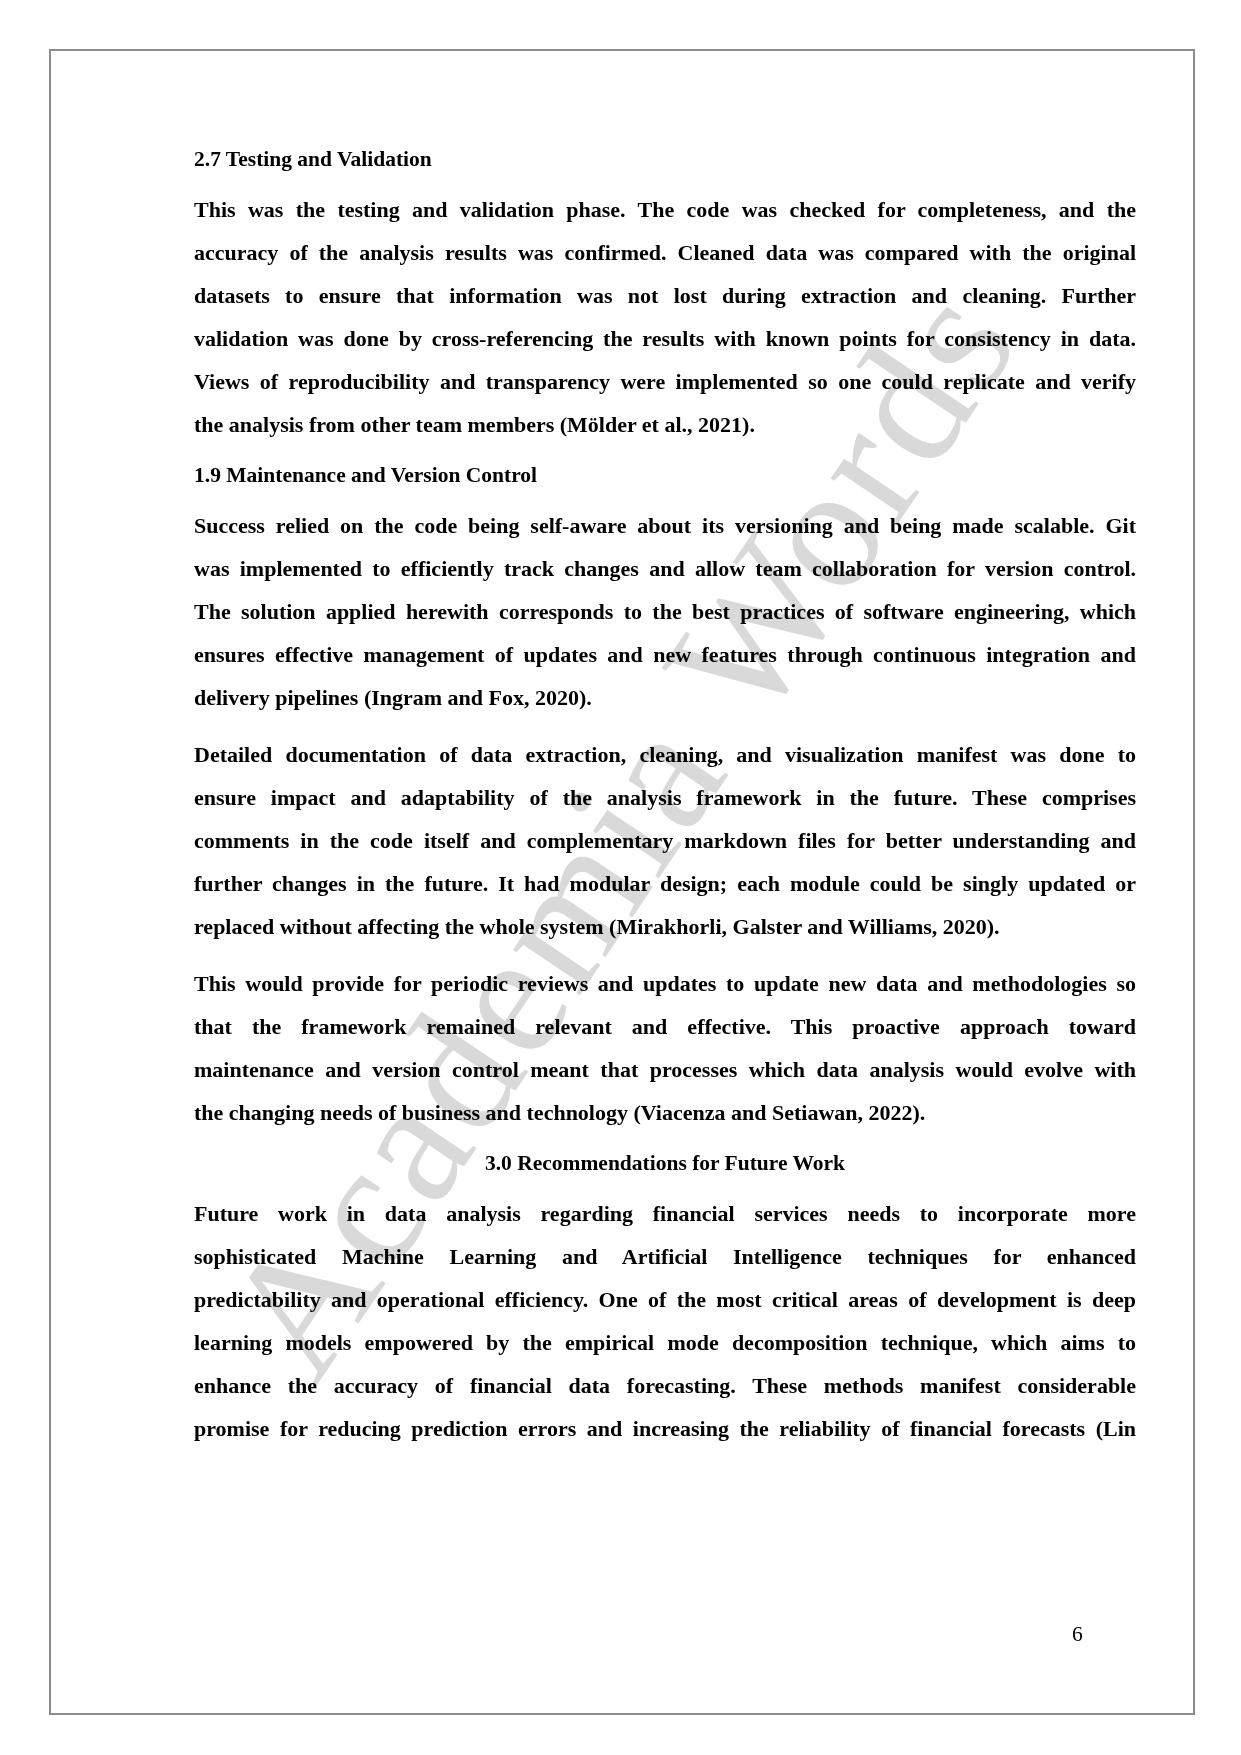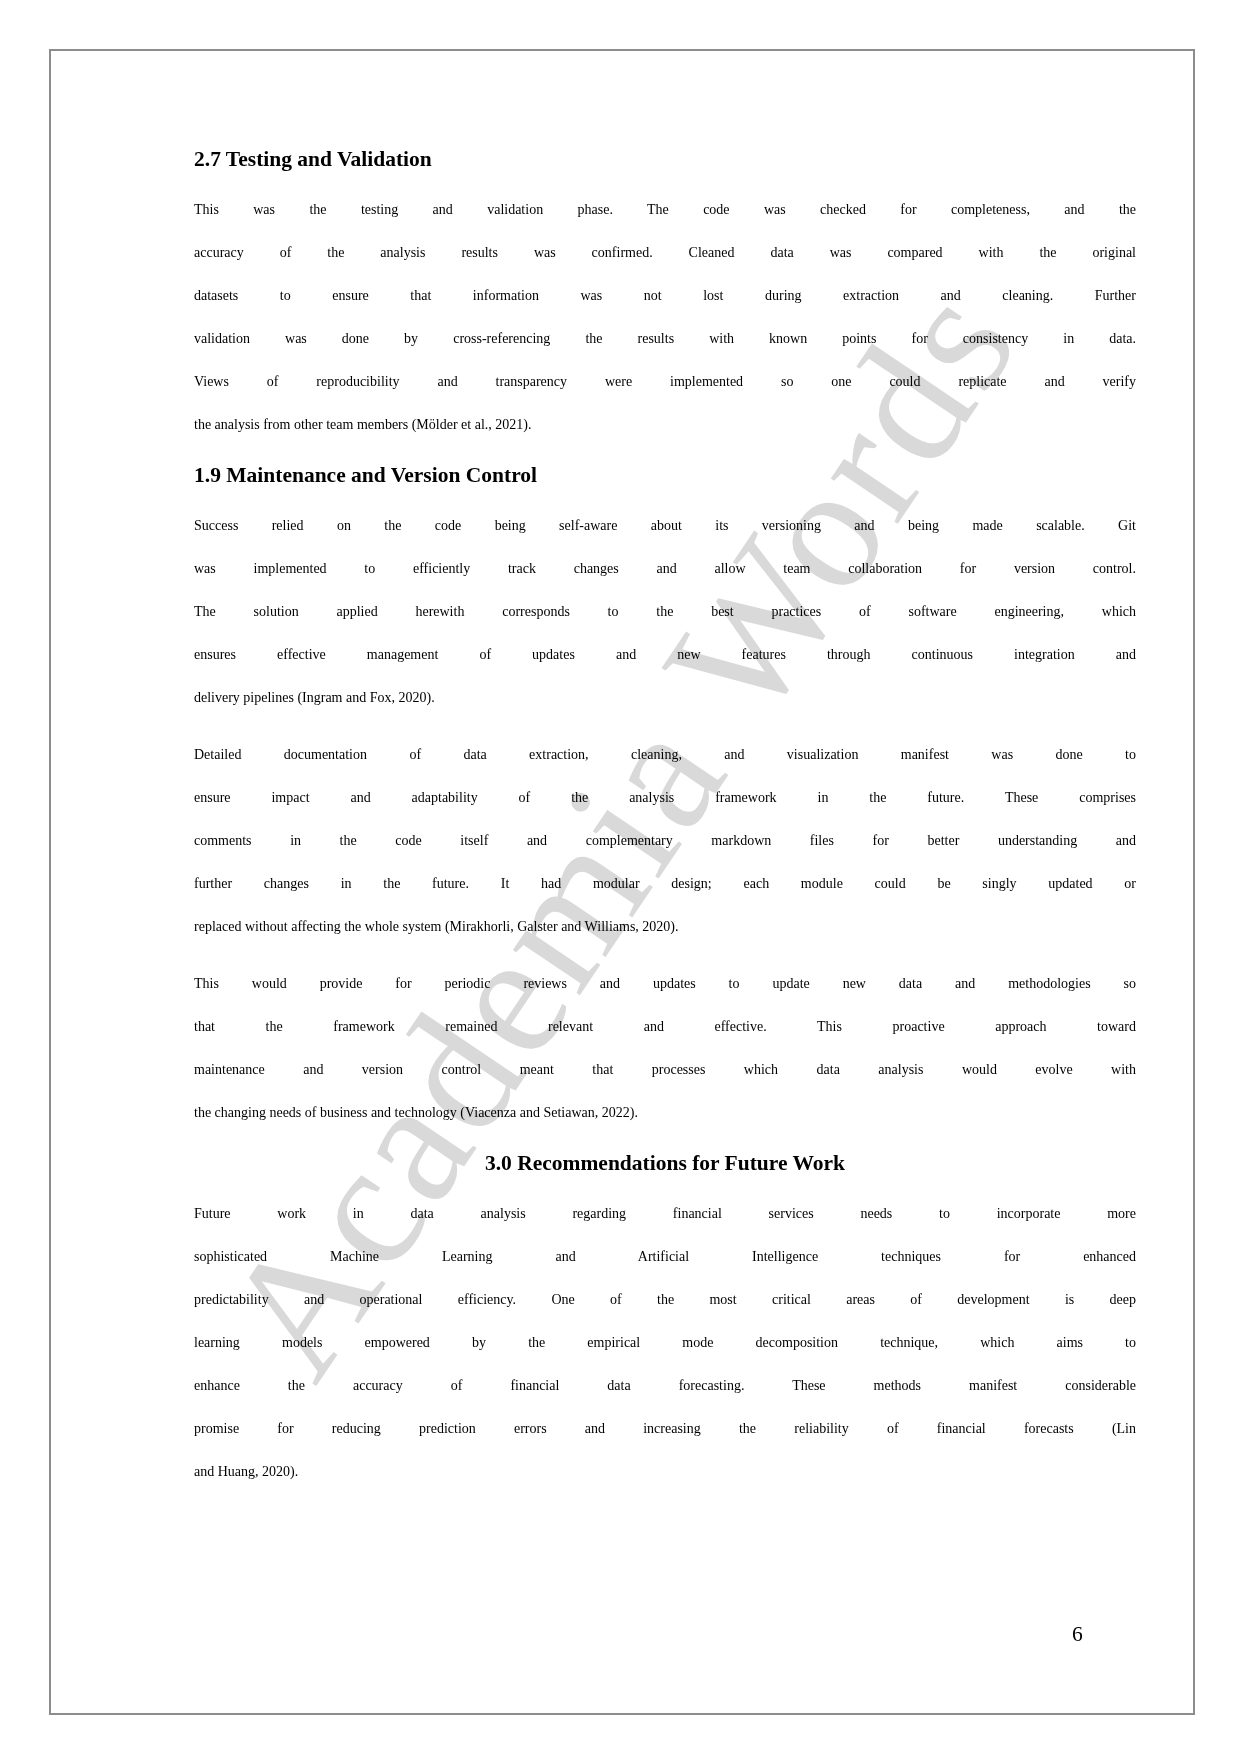--- a/index.html
+++ b/index.html
@@ -6,21 +6,21 @@
   body { width: 1241px; height: 1755px; position: relative; overflow: hidden;
          font-family: "Liberation Serif", "DejaVu Serif", serif; color: #000; }
   .page-border { position: absolute; left: 49px; top: 49px; width: 1146px; height: 1666px;
                  border: 2px solid #8c8c8c; box-sizing: border-box; }
   .watermark { position: absolute; left: 620px; top: 830px; transform: translate(-50%,-50%) rotate(-56deg);
                font-family: "Liberation Serif", "DejaVu Serif", serif; font-size: 176px; color: #d9d9d9;
                white-space: nowrap; z-index: 0; pointer-events: none; letter-spacing: 4px; }
   .content { position: absolute; left: 150px; top: 144px; width: 942px; z-index: 1; margin-left: 44px; }
   .heading { font-weight: bold; font-size: 21.5px; line-height: 30px; margin: 0 0 14px 0; }
   .heading.center { text-align: center; }
-  .para { margin: 0 0 14px 0; font-size: 14px; }
+  .para { margin: 0 0 14px 0; font-size: 22px; font-weight: bold; }
   .line { display: block; height: 43px; line-height: 43px; text-align: justify; text-align-last: justify; white-space: nowrap; }
   .line.last { text-align: left; text-align-last: left; }
   .line-inner { display: block; white-space: normal; text-align: justify; text-align-last: justify; }
   .line.last .line-inner { text-align-last: left; }
   .page-number { position: absolute; left: 1072px; top: 1622px; font-size: 21.5px; z-index: 1; }
 </style>
 </head>
 <body>
 
 <div class="page-border"></div>
@@ -118,20 +118,17 @@
         </span>
       <span class="line">
           <span class="line-inner">learning models empowered by the empirical mode decomposition technique, which aims to</span>
         </span>
       <span class="line">
           <span class="line-inner">enhance the accuracy of financial data forecasting. These methods manifest considerable</span>
         </span>
       <span class="line">
           <span class="line-inner">promise for reducing prediction errors and increasing the reliability of financial forecasts (Lin</span>
         </span>
-      <span class="line last">
-          <span class="line-inner">and Huang, 2020).</span>
-        </span>
     </div>
   </div>
 </div>
 
 <div class="page-number">6</div>
 
 </body></html>

